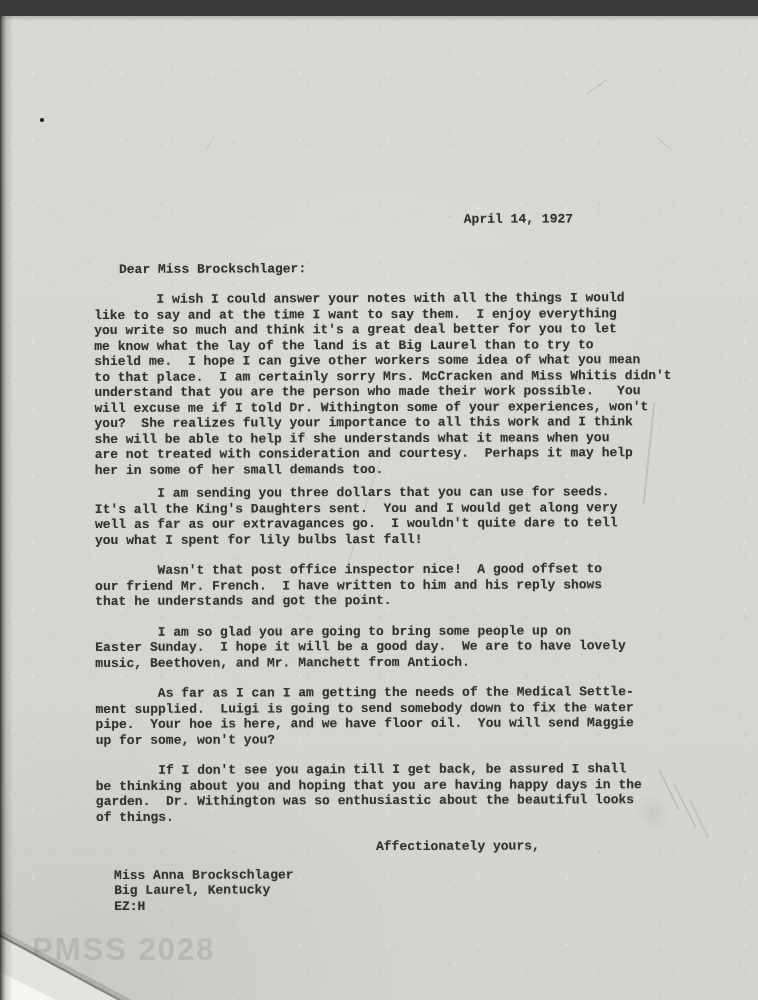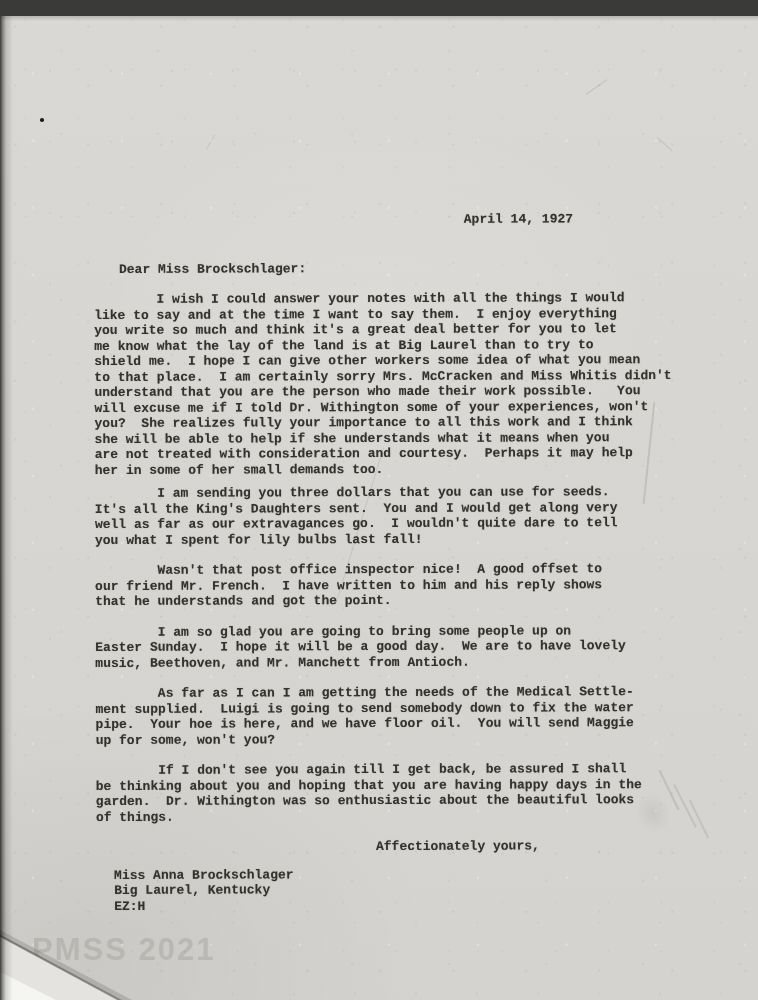--- a/index.html
+++ b/index.html
@@ -175,21 +175,21 @@
         </div>
       </div>
     <div class="closing">Affectionately yours,</div>
     <div class="signature">
       <div class="line">Miss Anna Brockschlager</div>
       <div class="line">Big Laurel, Kentucky</div>
       <div class="line">EZ:H</div>
     </div>
   </div>
 
-  <div class="watermark">PMSS 2021</div>
+  <div class="watermark">PMSS 2028</div>
 
   <div class="ink-dot"></div>
   <div class="crease-right"></div>
   <div class="crease-mid"></div>
   <div class="scratch-1"></div>
   <div class="scratch-2"></div>
   <div class="scratch-3"></div>
   <div class="fiber-1"></div>
   <div class="fiber-2"></div>
   <div class="fiber-3"></div>

